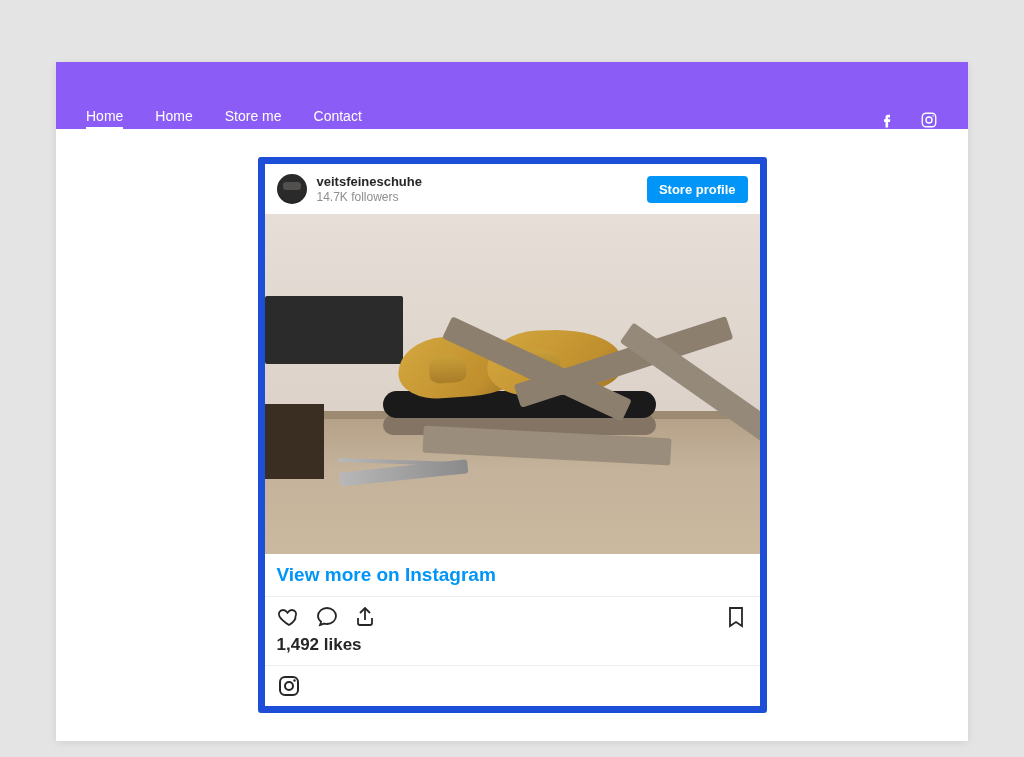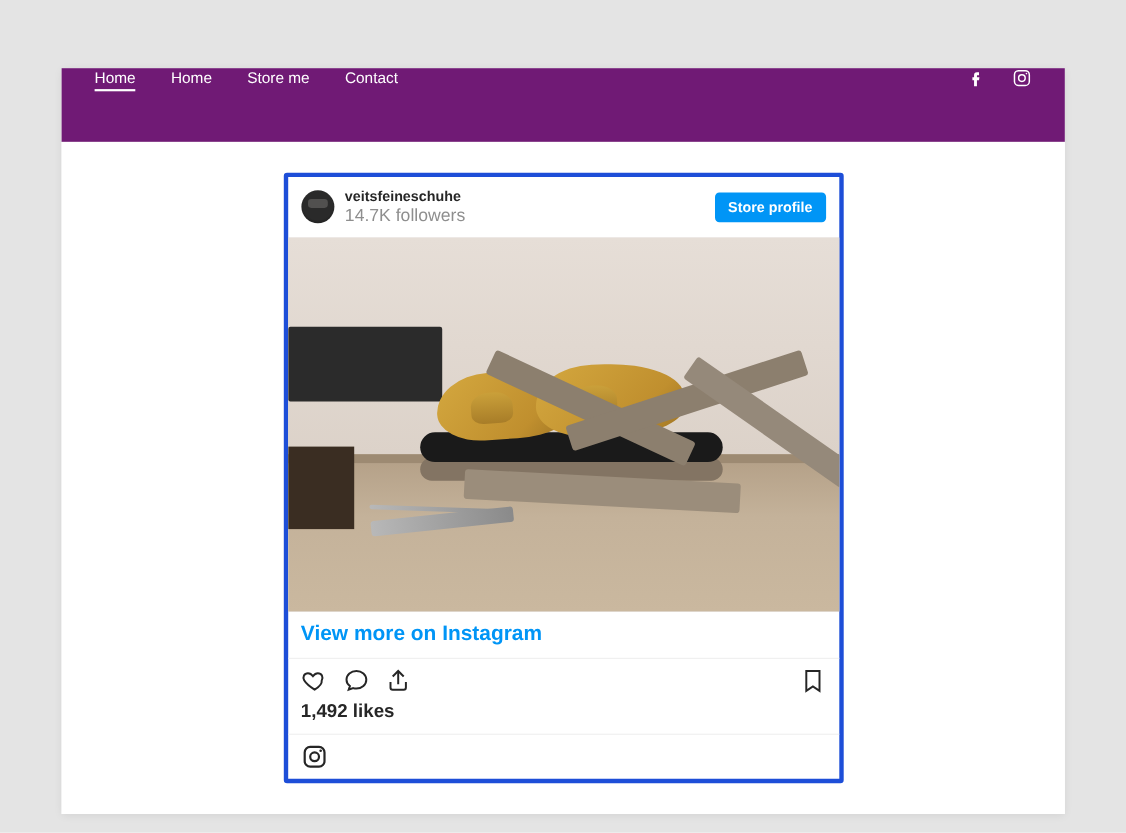--- a/index.html
+++ b/index.html
@@ -13,24 +13,24 @@
   }
   .page {
     width: 912px;
     margin-top: 62px;
     background: #fff;
     box-shadow: 0 2px 8px rgba(0,0,0,0.08);
     display: flex;
     flex-direction: column;
   }
   .navbar {
-    background: #701a75;
+    background: #8b5cf6;
     height: 67px;
     display: flex;
-    align-items: flex-start;
+    align-items: flex-end;
     padding: 0 30px;
   }
   .nav-links { display: flex; gap: 32px; }
   .nav-link {
     color: #fff;
     font-size: 14px;
     font-weight: 400;
     text-decoration: none;
     cursor: pointer;
     padding-bottom: 3px;
@@ -40,21 +40,21 @@
   .nav-icons { display: flex; gap: 24px; align-items: center; }
   .nav-icon { width: 18px; height: 18px; color: #fff; cursor: pointer; }
   .content {
     background: #fff;
     padding: 28px 0 28px 0;
     display: flex;
     justify-content: center;
   }
   .insta-card {
     width: 509px;
-    border: 4px solid #1d4ed8;
+    border: 7px solid #1d4ed8;
     border-radius: 3px;
     background: #fff;
     display: flex;
     flex-direction: column;
   }
   .insta-header {
     display: flex;
     align-items: center;
     padding: 10px 12px;
     gap: 10px;
@@ -71,21 +71,21 @@
     content: '';
     position: absolute;
     top: 8px; left: 6px;
     width: 18px; height: 8px;
     border-radius: 3px;
     background: #efece6;
     opacity: 0.2;
   }
   .insta-user { flex: 1; line-height: 1.2; }
   .insta-username { font-size: 13px; font-weight: 600; color: #262626; }
-  .insta-followers { font-size: 16px; color: #8e8e8e; }
+  .insta-followers { font-size: 12px; color: #8e8e8e; }
   .view-profile-btn {
     background: #0095f6;
     color: #fff;
     border: none;
     font-size: 13px;
     font-weight: 600;
     padding: 6px 12px;
     border-radius: 4px;
     cursor: pointer;
   }

